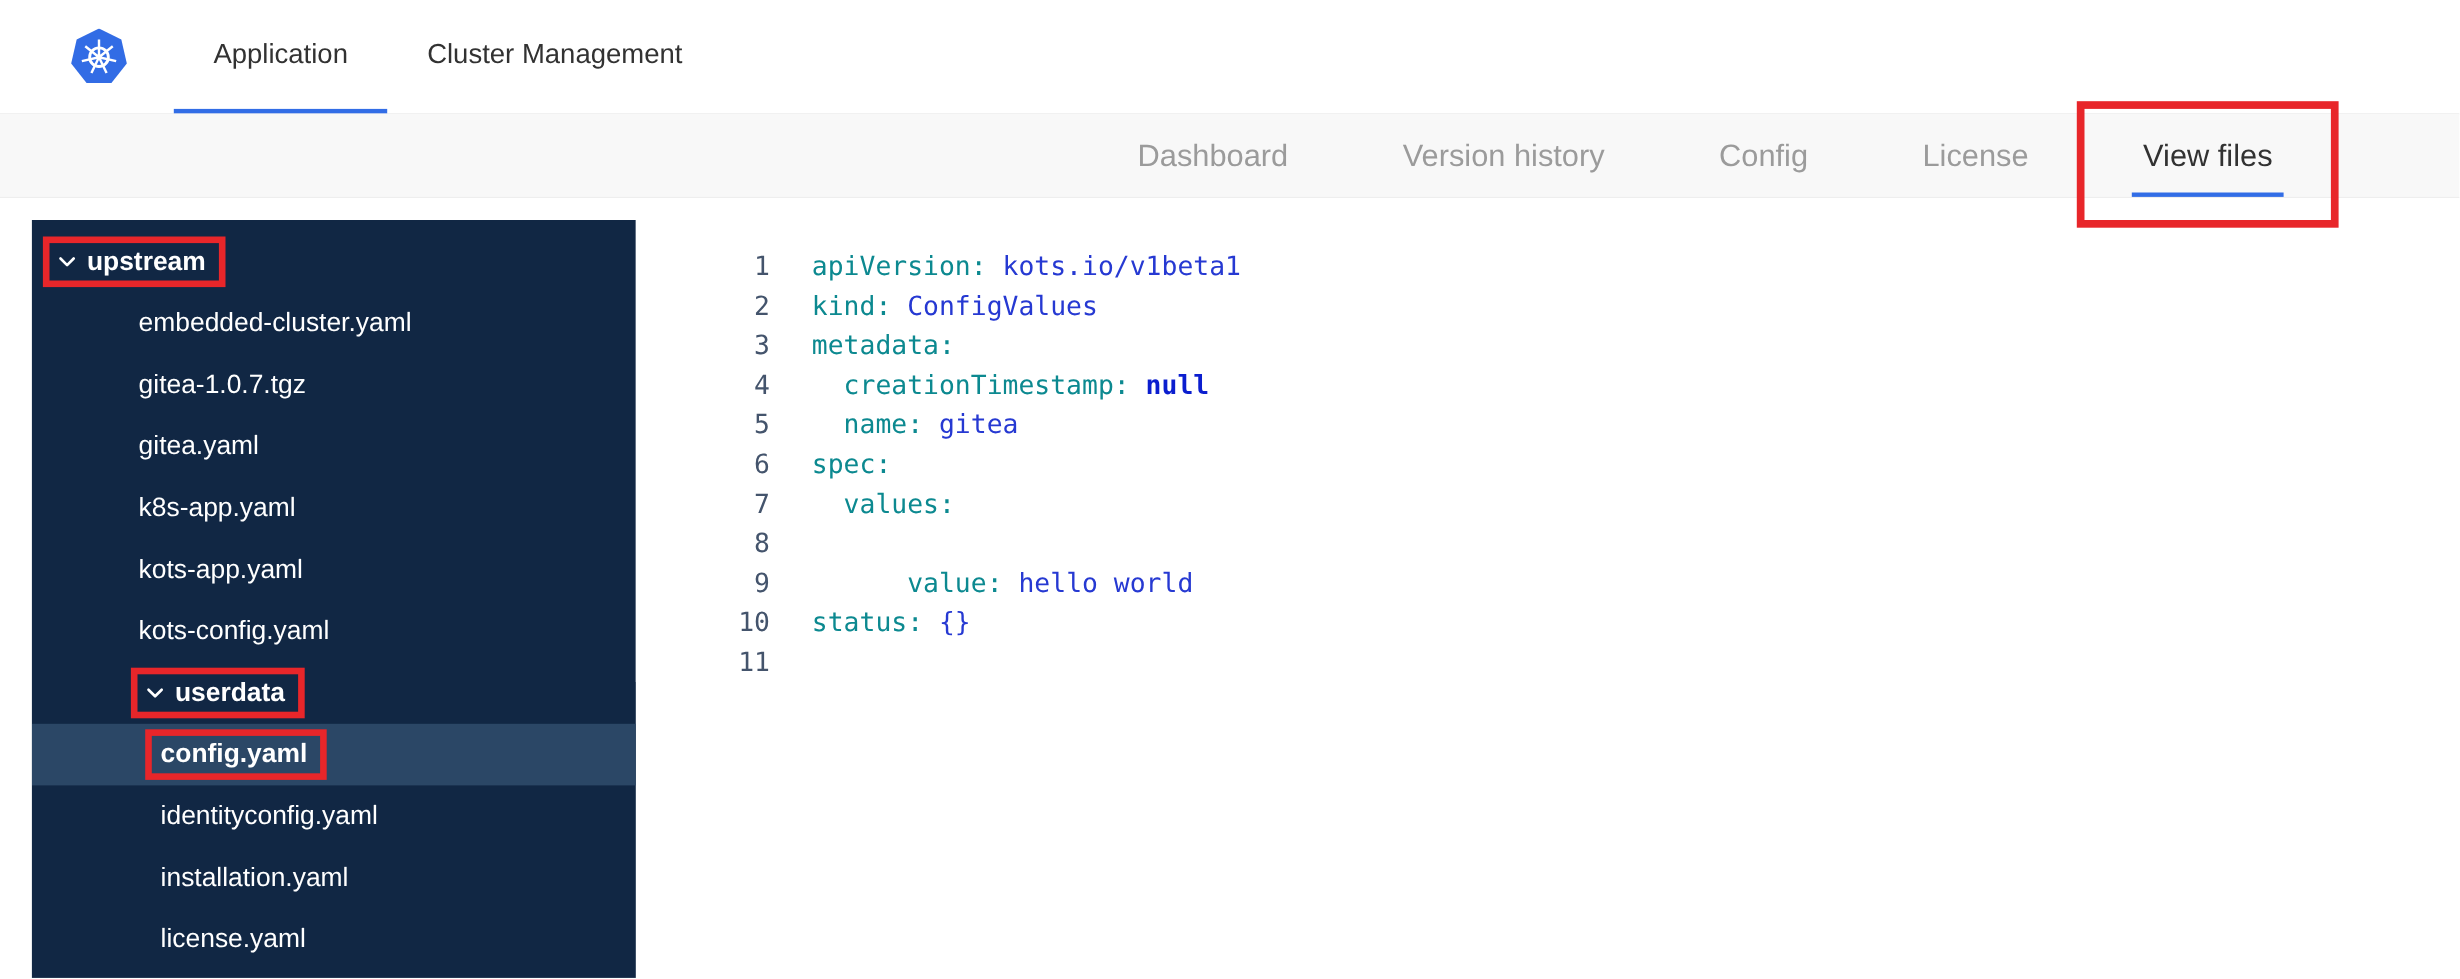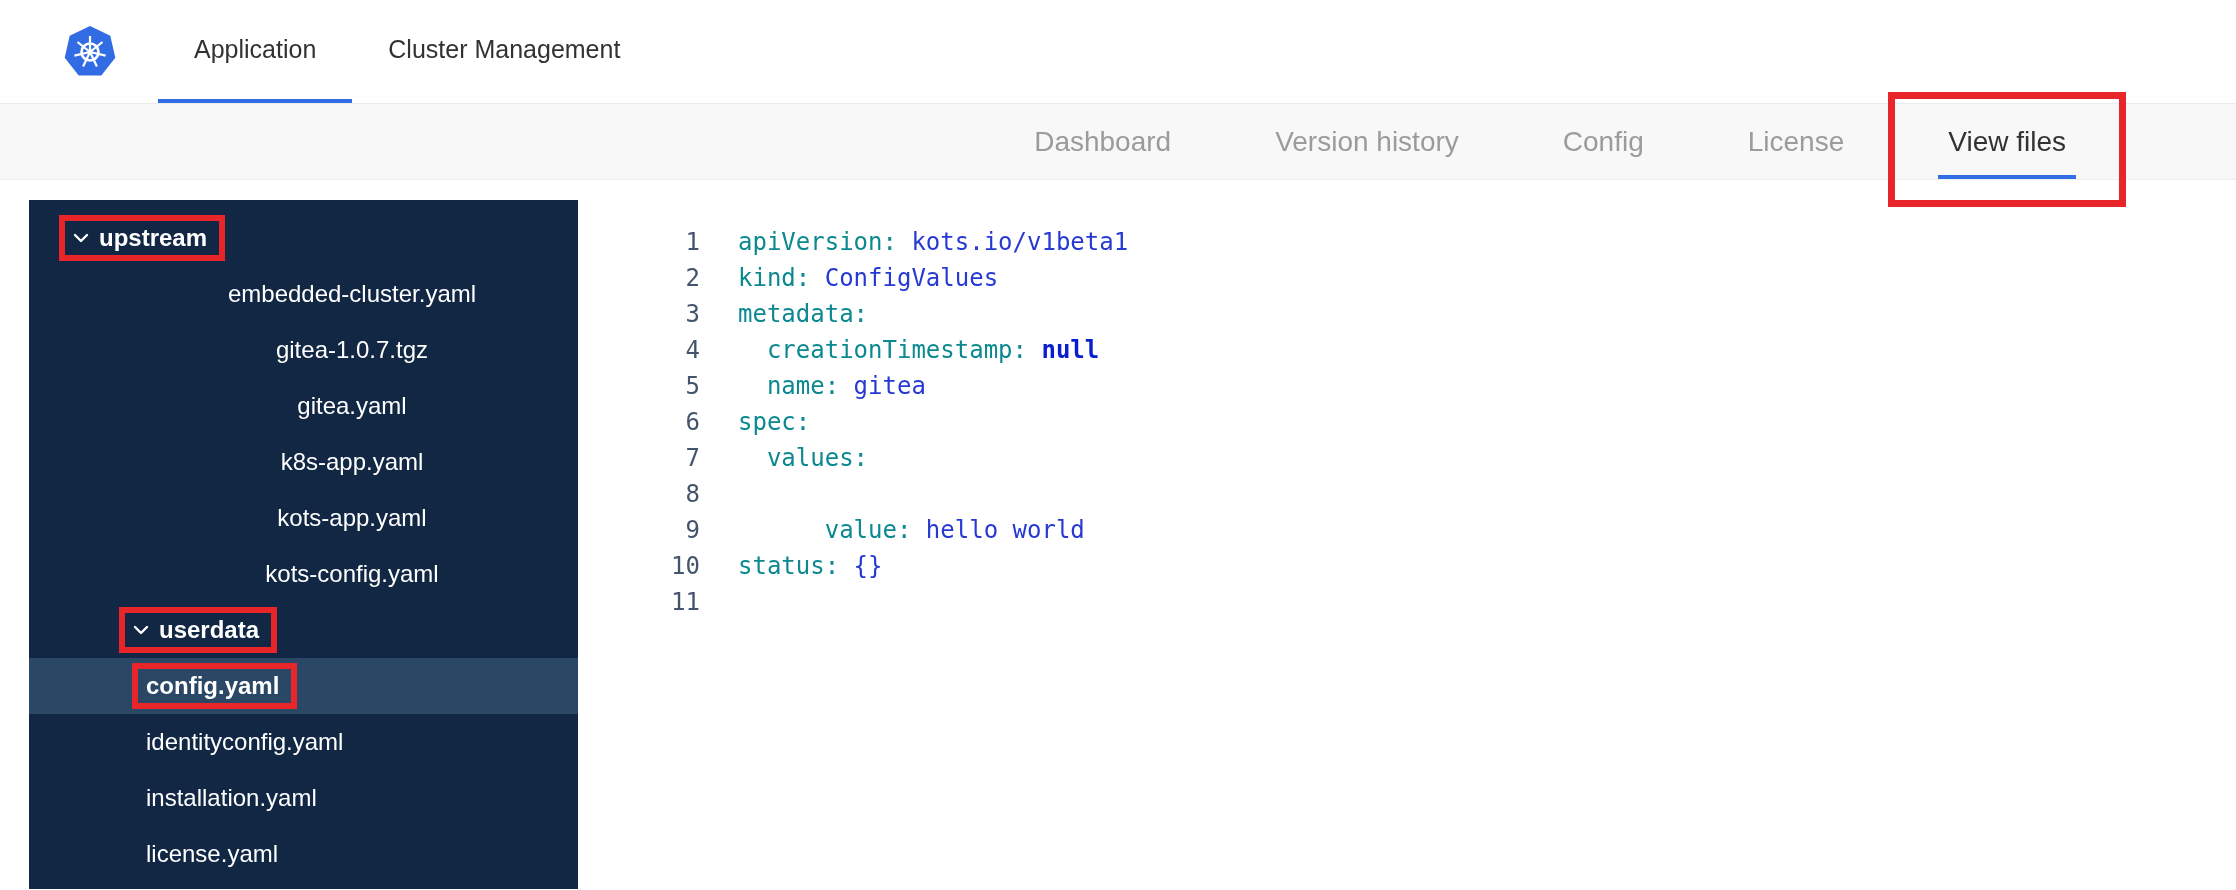--- a/index.html
+++ b/index.html
@@ -37,23 +37,23 @@
   .content{display:flex;align-items:flex-start;height:709px;padding-top:20px;padding-left:29px;}
   
   .filetree{width:549px;height:689px;background:var(--sidebar-bg);flex-shrink:0;
     padding-top:10px;color:#ffffff;font-size:24px;overflow:hidden;}
   .tree-item{position:relative;height:56px;display:flex;align-items:center;cursor:pointer;}
   .tree-item.selected{background:var(--sidebar-selected);}
   .row-inner{position:relative;display:inline-flex;align-items:center;gap:10px;}
   .tree-item.folder .tree-label{font-weight:700;}
   .tree-item.selected .tree-label{font-weight:700;}
   .chevron{display:inline-flex;align-items:center;}
-  .tree-item.folder.level-0{padding-left:44px;}
+  .tree-item.folder.level-0{padding-left:24px;}
   .tree-item.folder.level-1{padding-left:104px;}
-  .tree-item.file.level-1{padding-left:97px;justify-content:center;}
+  .tree-item.file.level-1{padding-left:97px;}
   .tree-item.file.level-2{padding-left:117px;}
   .row-inner .red-ring{position:absolute;left:-14px;right:-18px;top:-9px;bottom:-9px;
     border:6px solid var(--annotation-red);pointer-events:none;z-index:6;}
   
   .editor{flex:1;padding:24px 0 0 52px;font-family:"DejaVu Sans Mono",monospace;
     font-size:24px;background:#fff;}
   .code-line{display:flex;height:36px;line-height:36px;white-space:pre;}
   .gutter{width:70px;text-align:right;color:var(--code-gutter);flex-shrink:0;}
   .code{margin-left:38px;color:#333333;}
   .tok-key{color:var(--code-key);}

